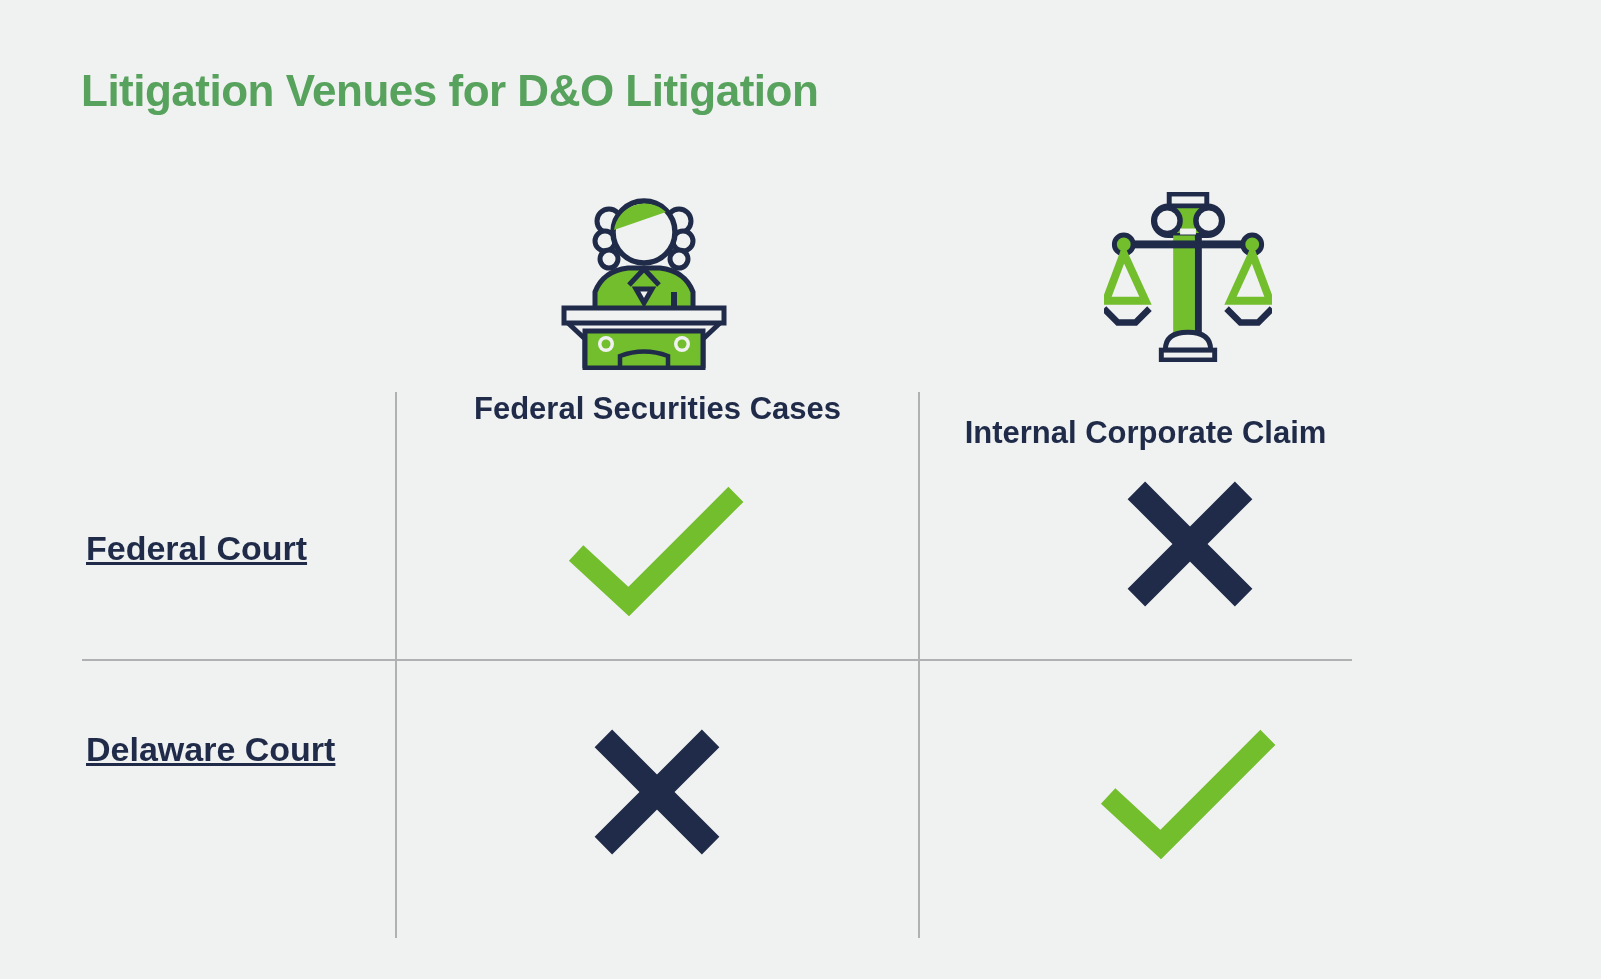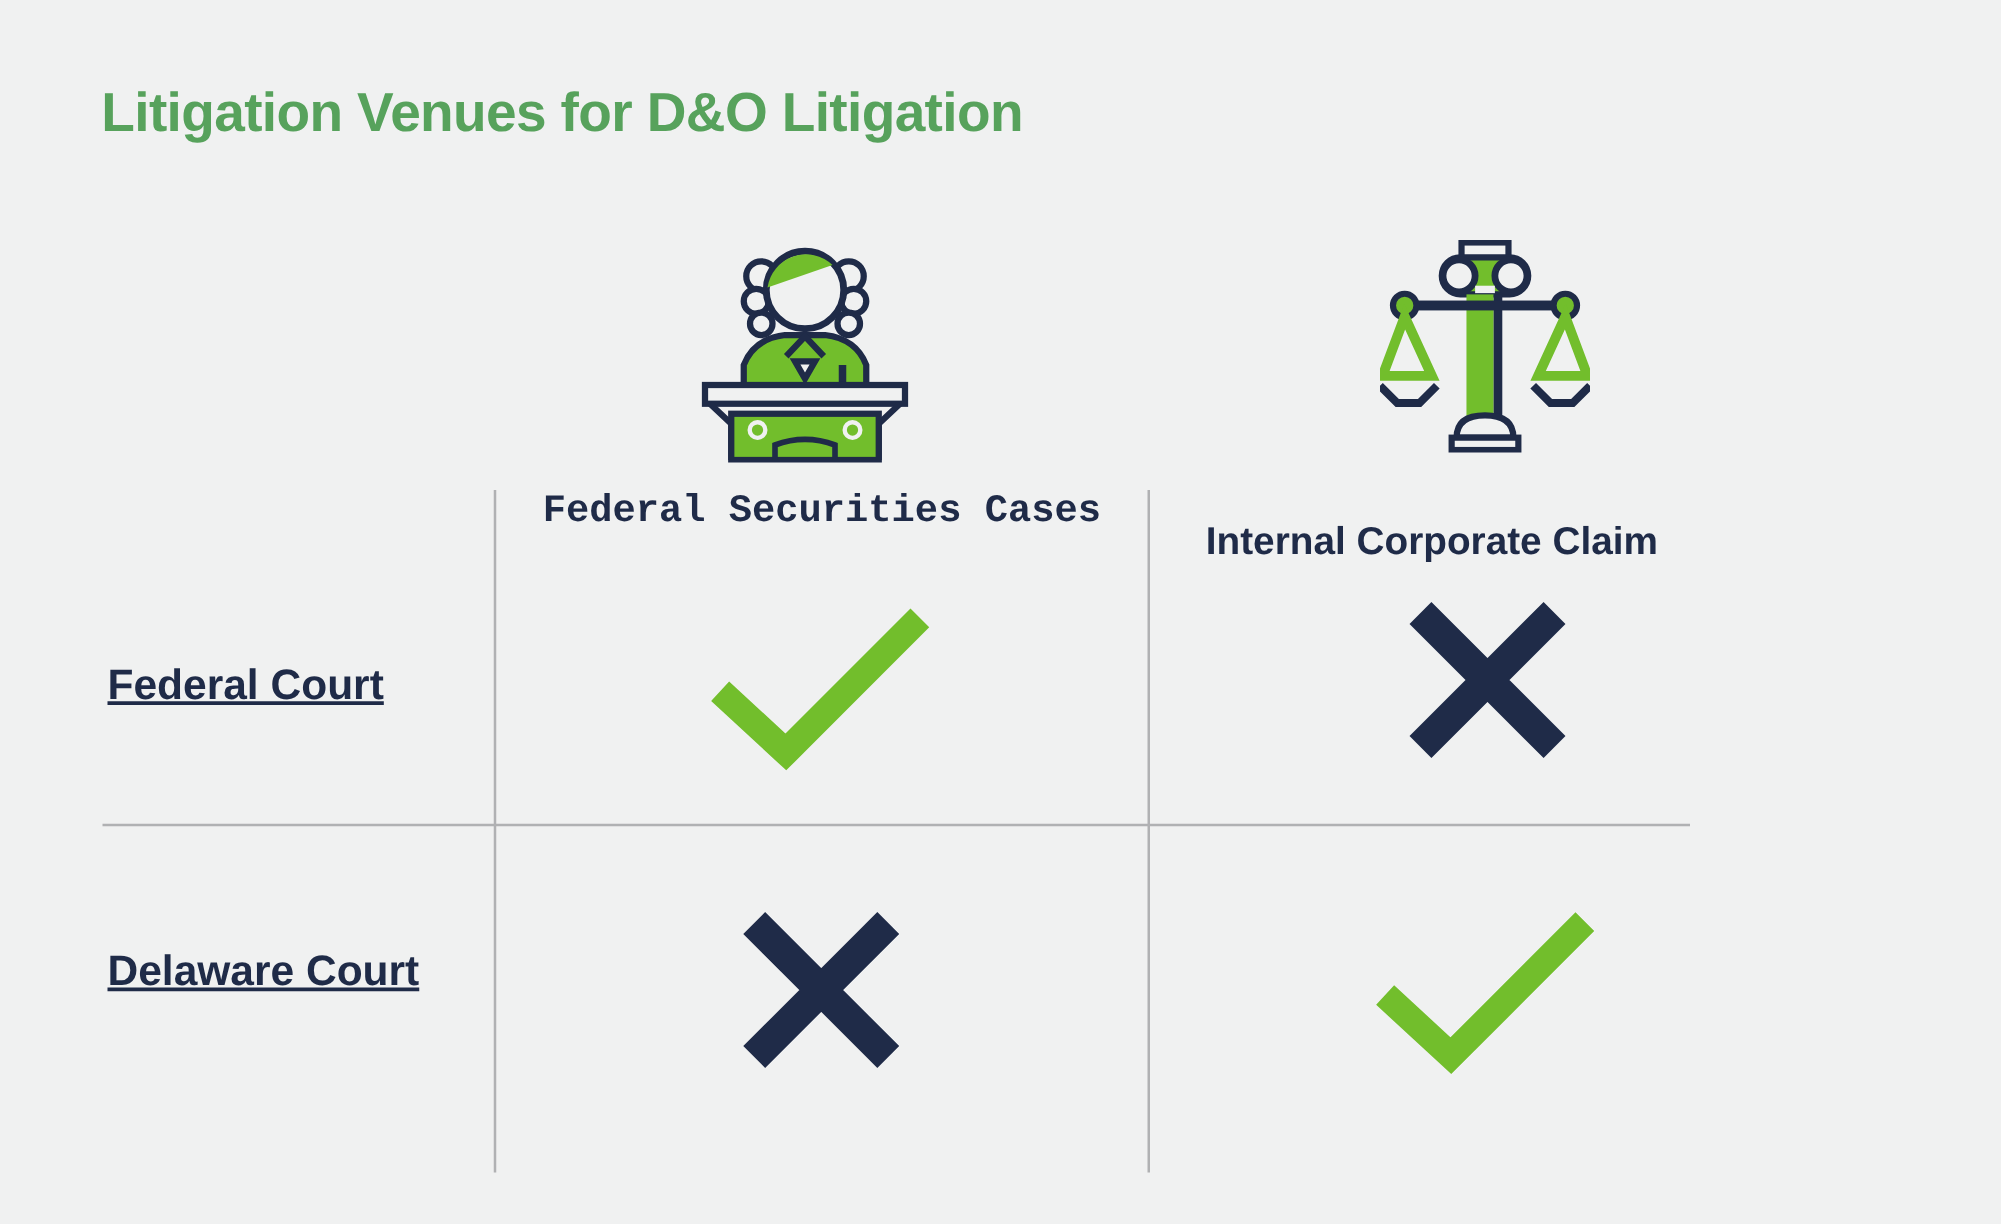--- a/index.html
+++ b/index.html
@@ -35,34 +35,34 @@
   .gf{fill:var(--green);}
   .gs{stroke:var(--green);fill:none;}
   .bgs-ns{fill:var(--bg);stroke:var(--navy);}
   .gf-ns{fill:var(--green);stroke:var(--navy);}
 
   .col-header{
     position:absolute;top:388px;height:42px;
     display:flex;align-items:center;justify-content:center;
     font-size:31px;font-weight:700;color:var(--navy);white-space:nowrap;
   }
-  .col-header.col1{left:396px;width:523px;font-family:Liberation Mono, monospace;}
+  .col-header.col1{left:396px;width:523px;}
   .col-header.col2{left:869px;width:553px;margin-top:24px;}
 
   .vline{position:absolute;top:392px;width:2px;height:546px;background:var(--grid);}
   .vline.v1{left:395px;}
   .vline.v2{left:918px;}
   .hline{position:absolute;left:82px;top:659px;width:1390px;height:2px;background:var(--grid);}
 
   .row-label{
     position:absolute;left:86px;height:42px;line-height:42px;
     font-size:34px;font-weight:700;color:var(--navy);white-space:nowrap;text-decoration:underline;
   }
   .row-label.r1{top:527px;}
-  .row-label.r2{top:756px;}
+  .row-label.r2{top:728px;}
 
   .cell{position:absolute;display:flex;align-items:center;justify-content:center;}
   .cell-c00{left:566px;top:483px;width:180px;height:134px;}
   .cell-c01{left:1124px;top:478px;width:132px;height:132px;}
   .cell-c10{left:591px;top:726px;width:132px;height:132px;}
   .cell-c11{left:1098px;top:726px;width:180px;height:134px;}
   .mark{width:100%;height:100%;display:block;}
   .check-mark path{stroke:var(--green);stroke-width:21;fill:none;stroke-linecap:butt;stroke-linejoin:miter;}
   .cross-mark path{stroke:var(--navy);stroke-width:24;fill:none;stroke-linecap:butt;}
 </style>

